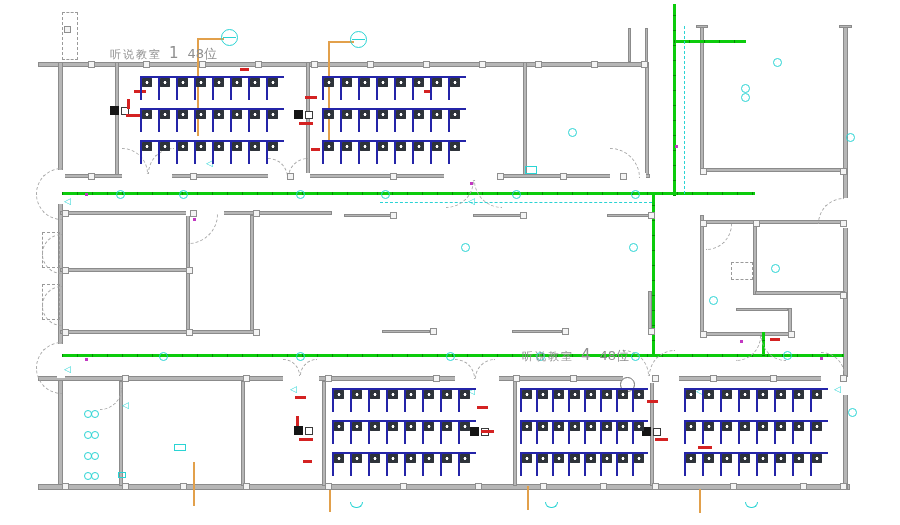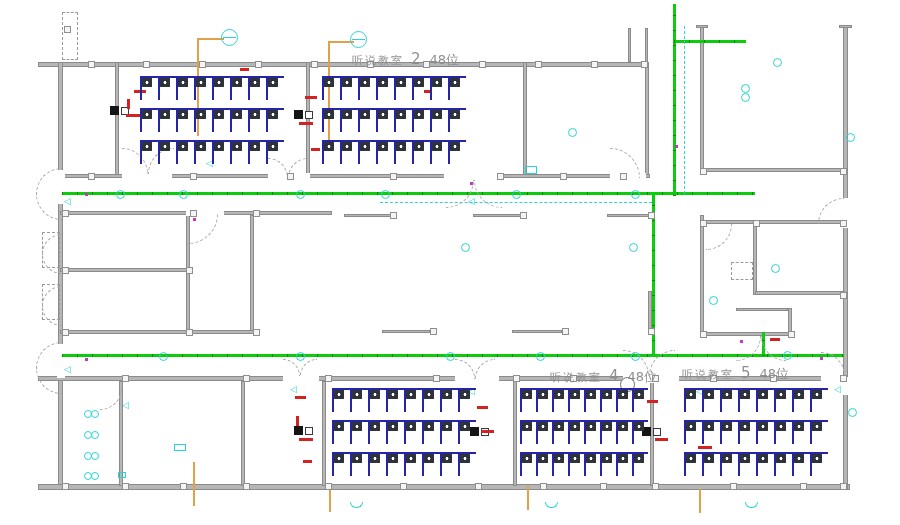--- a/index.html
+++ b/index.html
@@ -34,29 +34,28 @@
   .dashedrect{border:1px dashed #9a9a9a;border-top:1px dashed #9a9a9a;}
   .deskrow{border-top:2px solid var(--deskblue);}
   .deskunit{position:absolute;top:0;height:22px;border-left:2px solid var(--deskblue);}
   .chair{position:absolute;width:10px;height:9px;background:var(--chair);border-radius:1px;
          background-image:radial-gradient(circle at 50% 50%, #fff 0 1.2px, transparent 1.7px);}
   .chair.a{left:3px;top:1px;} .chair.b{left:3px;top:12px;}
   .room-label{position:absolute;color:#8f8f8f;font-size:11px;letter-spacing:2px;white-space:nowrap;z-index:5;}
   .room-label .num{font-size:15px;margin:0 7px;color:#8f8f8f;}
   .room-label .seats{font-size:13px;letter-spacing:0;}
   .rl1{left:110px;top:44px;} .rl2{left:352px;top:50px;} .rl3{left:340px;top:362px;}
-  .rl4{left:522px;top:367px;margin-left:28px;} .rl5{left:682px;top:364px;}
+  .rl4{left:522px;top:346px;} .rl5{left:682px;top:364px;}
 </style>
 </head>
 <body>
 
 <div class="plan">
-  <div class="room-label rl2"><span>听说教室</span><span class="num">2</span><span class="seats">48位</span></div>
+  <div class="room-label rl1"><span>听说教室</span><span class="num">1</span><span class="seats">48位</span></div>
   <div class="room-label rl4"><span>听说教室</span><span class="num">4</span><span class="seats">48位</span></div>
-  <div class="room-label rl5"><span>听说教室</span><span class="num">5</span><span class="seats">48位</span></div>
   <div id="layer">
       <div class="wall" style="left: 38px; top: 62px; width: 610px; height: 5px;"></div>
       <div class="wall" style="left: 58px; top: 62px; width: 5px; height: 424px;"></div>
       <div class="wall" style="left: 38px; top: 484px; width: 812px; height: 6px;"></div>
       <div class="wall" style="left: 843px; top: 25px; width: 5px; height: 464px;"></div>
       <div class="wall" style="left: 700px; top: 25px; width: 4px; height: 148px;"></div>
       <div class="wall" style="left: 702px; top: 168px; width: 143px; height: 4px;"></div>
       <div class="wall" style="left: 645px; top: 62px; width: 4px; height: 116px;"></div>
       <div class="wall" style="left: 523px; top: 62px; width: 4px; height: 116px;"></div>
       <div class="wall" style="left: 115px; top: 62px; width: 4px; height: 116px;"></div>

